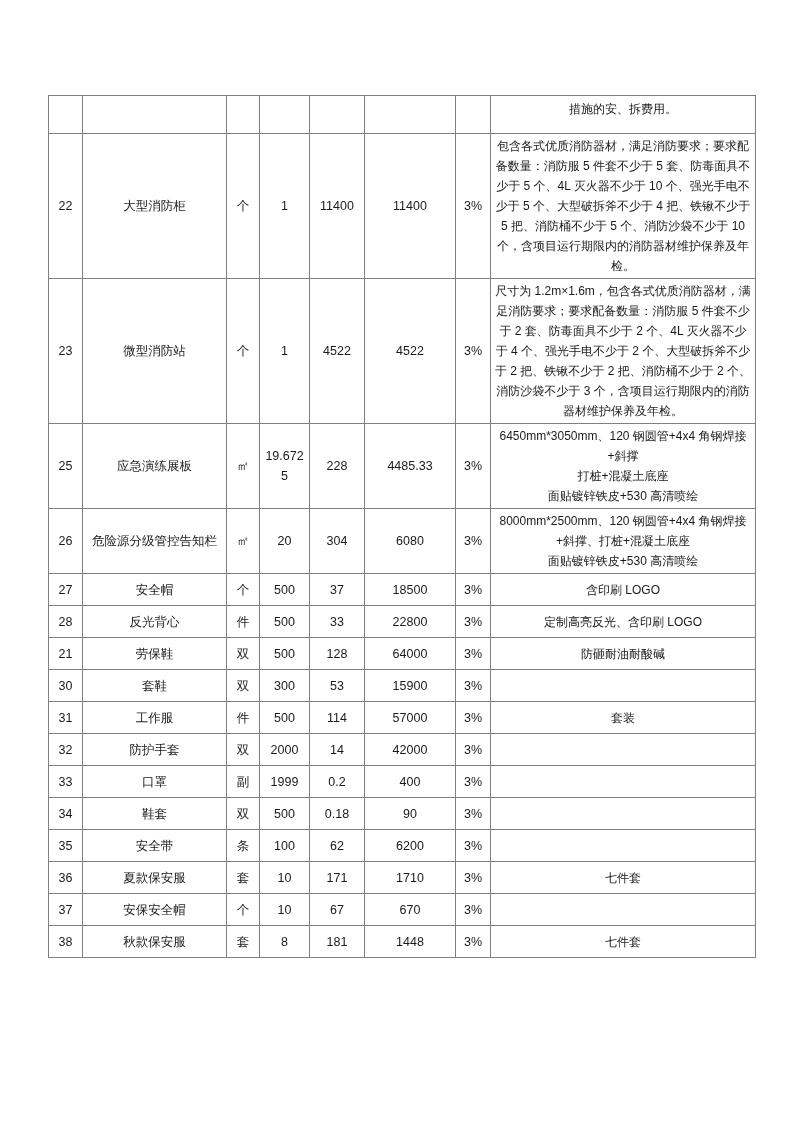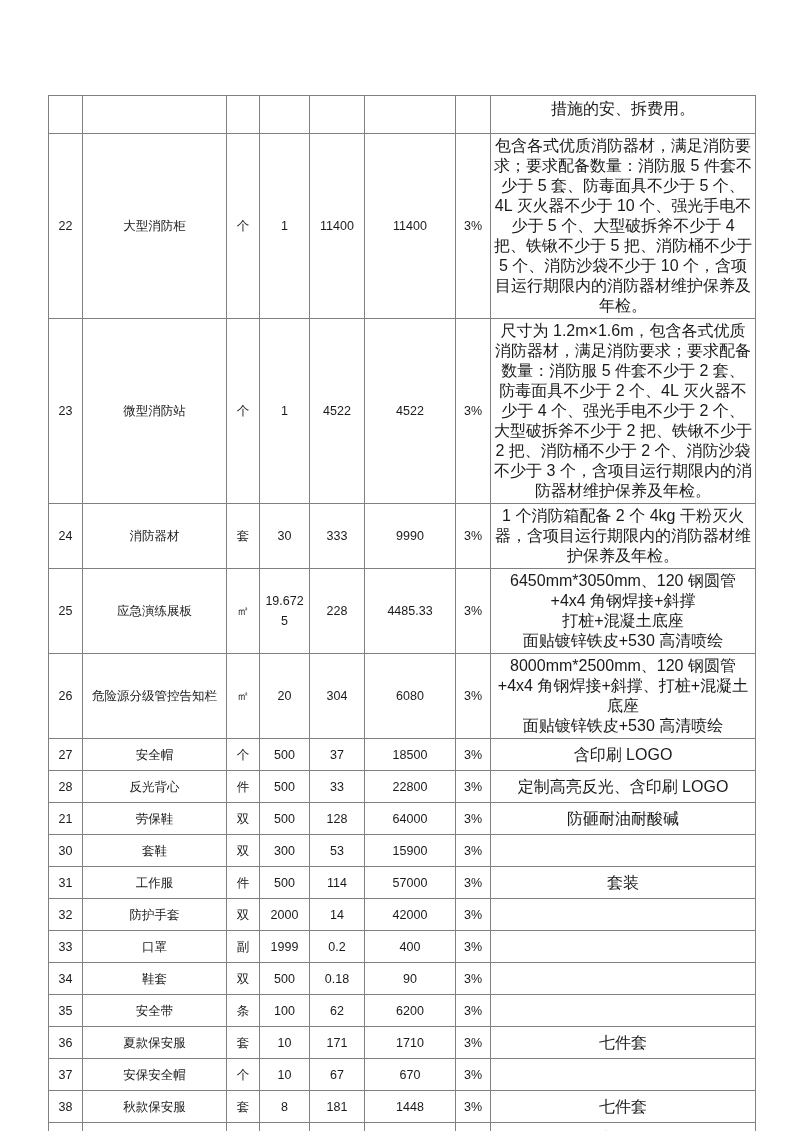--- a/index.html
+++ b/index.html
@@ -24,21 +24,21 @@
     padding:2px 3px;
     text-align:center;
     vertical-align:middle;
     line-height:20px;
     overflow:hidden;
   }
   tr.item-row{height:32px;}
   tr.partial-row{height:38px;}
   tr.partial-row td.c-remark{vertical-align:top;padding-top:3px;}
   td.c-remark{
-    font-size:16px;
+    font-size:12px;
     padding:2px 4px;
     white-space:pre-line;
     word-break:break-word;
   }
   td.c-qty{word-break:break-all;}
   td.c-name{letter-spacing:0;}
 </style>
 </head>
 <body>
 
@@ -79,30 +79,20 @@
     <td class="c-idx">23</td>
     <td class="c-name">微型消防站</td>
     <td class="c-unit">个</td>
     <td class="c-qty">1</td>
     <td class="c-price">4522</td>
     <td class="c-total">4522</td>
     <td class="c-tax">3%</td>
     <td class="c-remark">尺寸为 1.2m×1.6m，包含各式优质消防器材，满足消防要求；要求配备数量：消防服 5 件套不少于 2 套、防毒面具不少于 2 个、4L 灭火器不少于 4 个、强光手电不少于 2 个、大型破拆斧不少于 2 把、铁锹不少于 2 把、消防桶不少于 2 个、消防沙袋不少于 3 个，含项目运行期限内的消防器材维护保养及年检。</td>
   </tr>
         <tr class="item-row">
-    <td class="c-idx">24</td>
-    <td class="c-name">消防器材</td>
-    <td class="c-unit">套</td>
-    <td class="c-qty">30</td>
-    <td class="c-price">333</td>
-    <td class="c-total">9990</td>
-    <td class="c-tax">3%</td>
-    <td class="c-remark">1 个消防箱配备 2 个 4kg 干粉灭火器，含项目运行期限内的消防器材维护保养及年检。</td>
-  </tr>
-        <tr class="item-row">
     <td class="c-idx">25</td>
     <td class="c-name">应急演练展板</td>
     <td class="c-unit">㎡</td>
     <td class="c-qty">19.6725</td>
     <td class="c-price">228</td>
     <td class="c-total">4485.33</td>
     <td class="c-tax">3%</td>
     <td class="c-remark">6450mm*3050mm、120 钢圆管+4x4 角钢焊接+斜撑
 打桩+混凝土底座
 面贴镀锌铁皮+530 高清喷绘</td>
@@ -231,25 +221,15 @@
         <tr class="item-row">
     <td class="c-idx">38</td>
     <td class="c-name">秋款保安服</td>
     <td class="c-unit">套</td>
     <td class="c-qty">8</td>
     <td class="c-price">181</td>
     <td class="c-total">1448</td>
     <td class="c-tax">3%</td>
     <td class="c-remark">七件套</td>
   </tr>
-        <tr class="item-row">
-    <td class="c-idx">39</td>
-    <td class="c-name">冬款保安服</td>
-    <td class="c-unit">套</td>
-    <td class="c-qty">8</td>
-    <td class="c-price">219</td>
-    <td class="c-total">1752</td>
-    <td class="c-tax">3%</td>
-    <td class="c-remark">七件套</td>
-  </tr>
       </tbody>
   </table>
 </div>
 
 </body></html>

